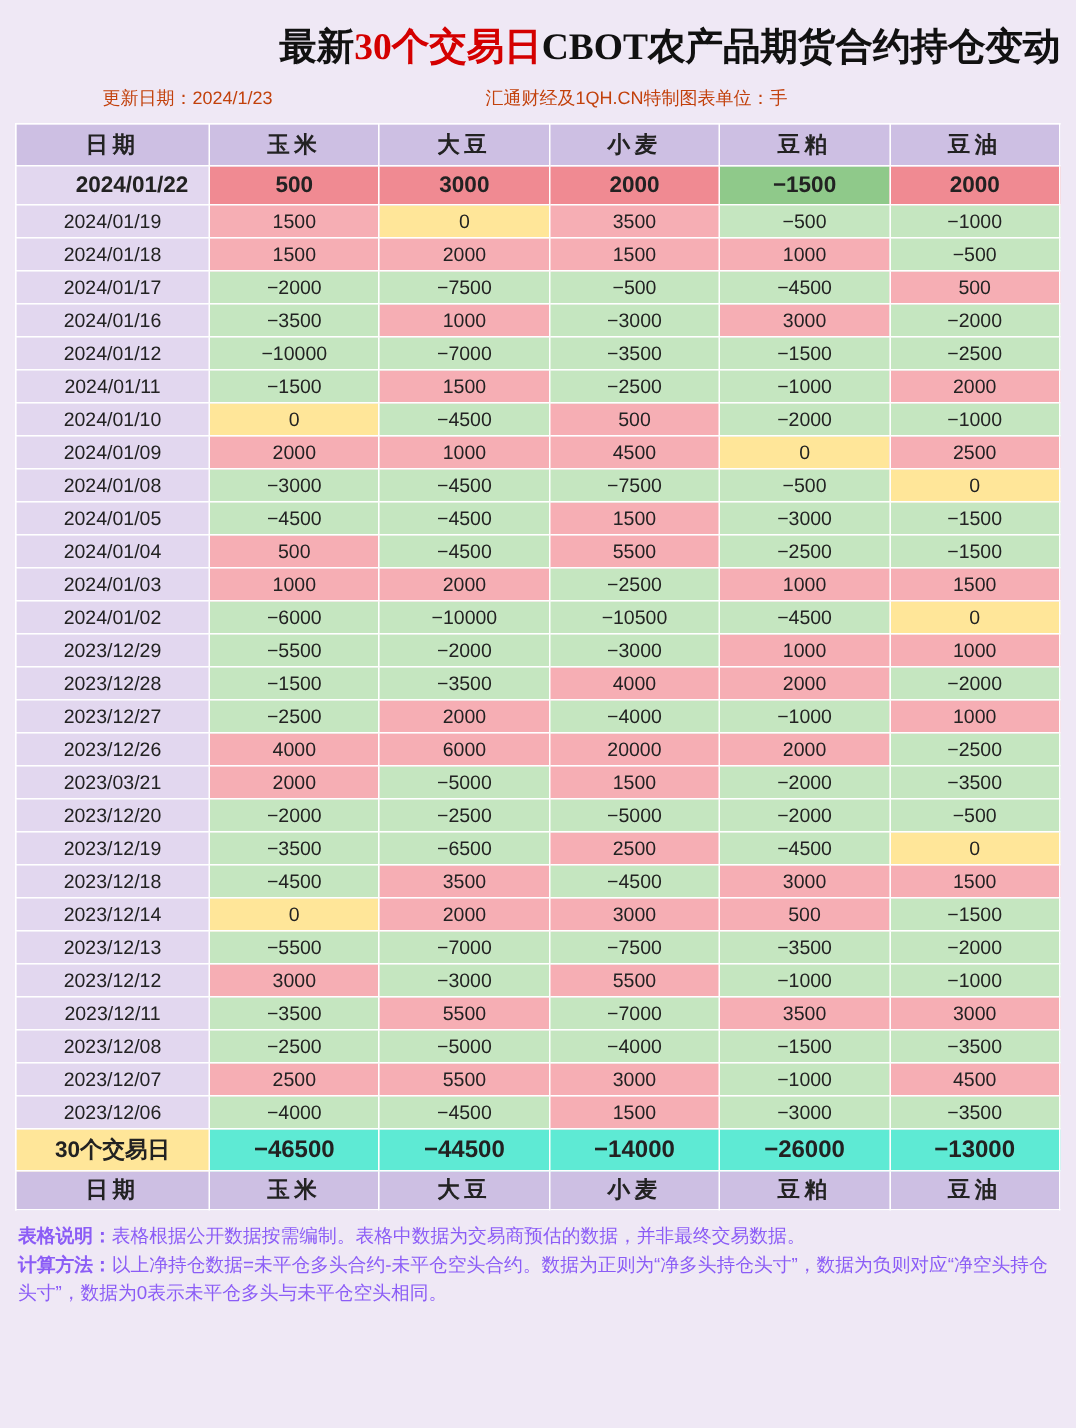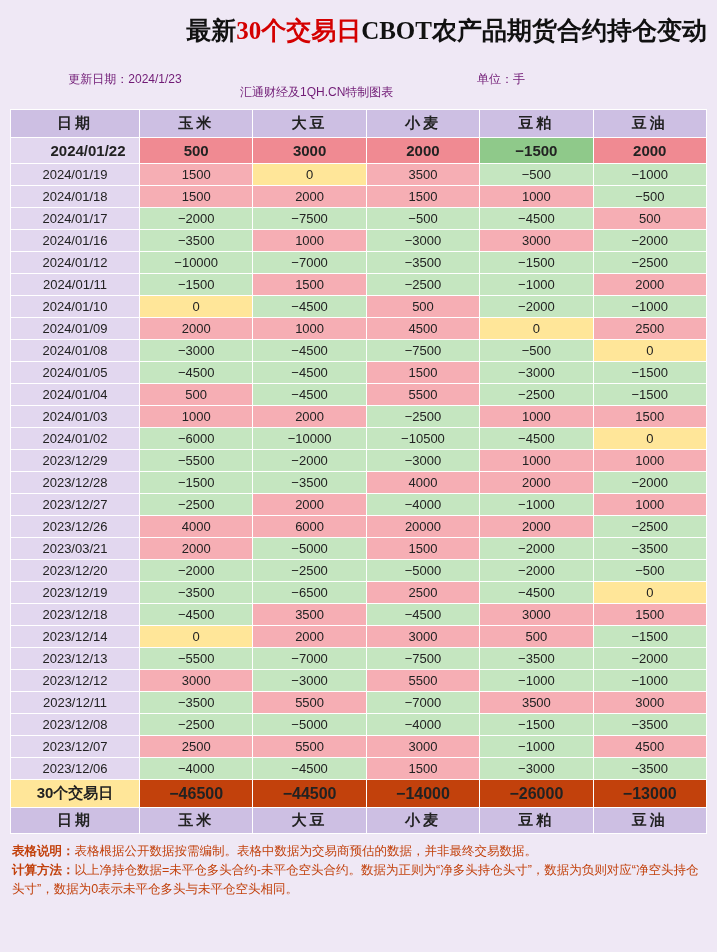--- a/index.html
+++ b/index.html
@@ -21,25 +21,25 @@
     font-weight:bold;
     color:#111;
     padding:6px 0 8px 0;
     letter-spacing:0px;
   }
   .title .red{color:#d40000;}
   .subbar{
     display:flex;
     align-items:center;
     font-size:12px;
-    color:#701a75;
+    color:#c2410c;
     padding:2px 0 8px 0;
   }
   .subbar .s1{width:33%;text-align:center;}
-  .subbar .s2{width:34%;text-align:left;margin-top:27px;}
+  .subbar .s2{width:34%;text-align:right;}
   .subbar .s3{width:33%;text-align:left;}
 
   table.grid{
     border-collapse:collapse;
     width:697px;
     table-layout:fixed;
   }
   table.grid td{
     border:1px solid #ffffff;
     height:21px;
@@ -88,27 +88,27 @@
   tr.total td.datecol{
     background:#ffe699;
     font-weight:bold;
     font-size:15px;
   }
   .pos{background:#f6aeb4;}
   .neg{background:#c5e6c0;}
   .zero{background:#ffe699;}
   .posdark{background:#f08a92;}
   .negdark{background:#8fc98a;}
-  .negtot{background:#c2410c;}
+  .negtot{background:#5eead4;}
 
   .notes{
     padding:8px 2px 4px 2px;
     font-size:12.5px;
     line-height:19px;
-    color:#c2410c;
+    color:#8b5cf6;
   }
   .notes b{font-weight:bold;}
 </style>
 </head>
 <body>
 
 <div class="page">
 
   <div class="title">
     <span>最新</span><span class="red">30个交易日</span><span>CBOT</span><span>农产品期货合约持仓变动</span>

